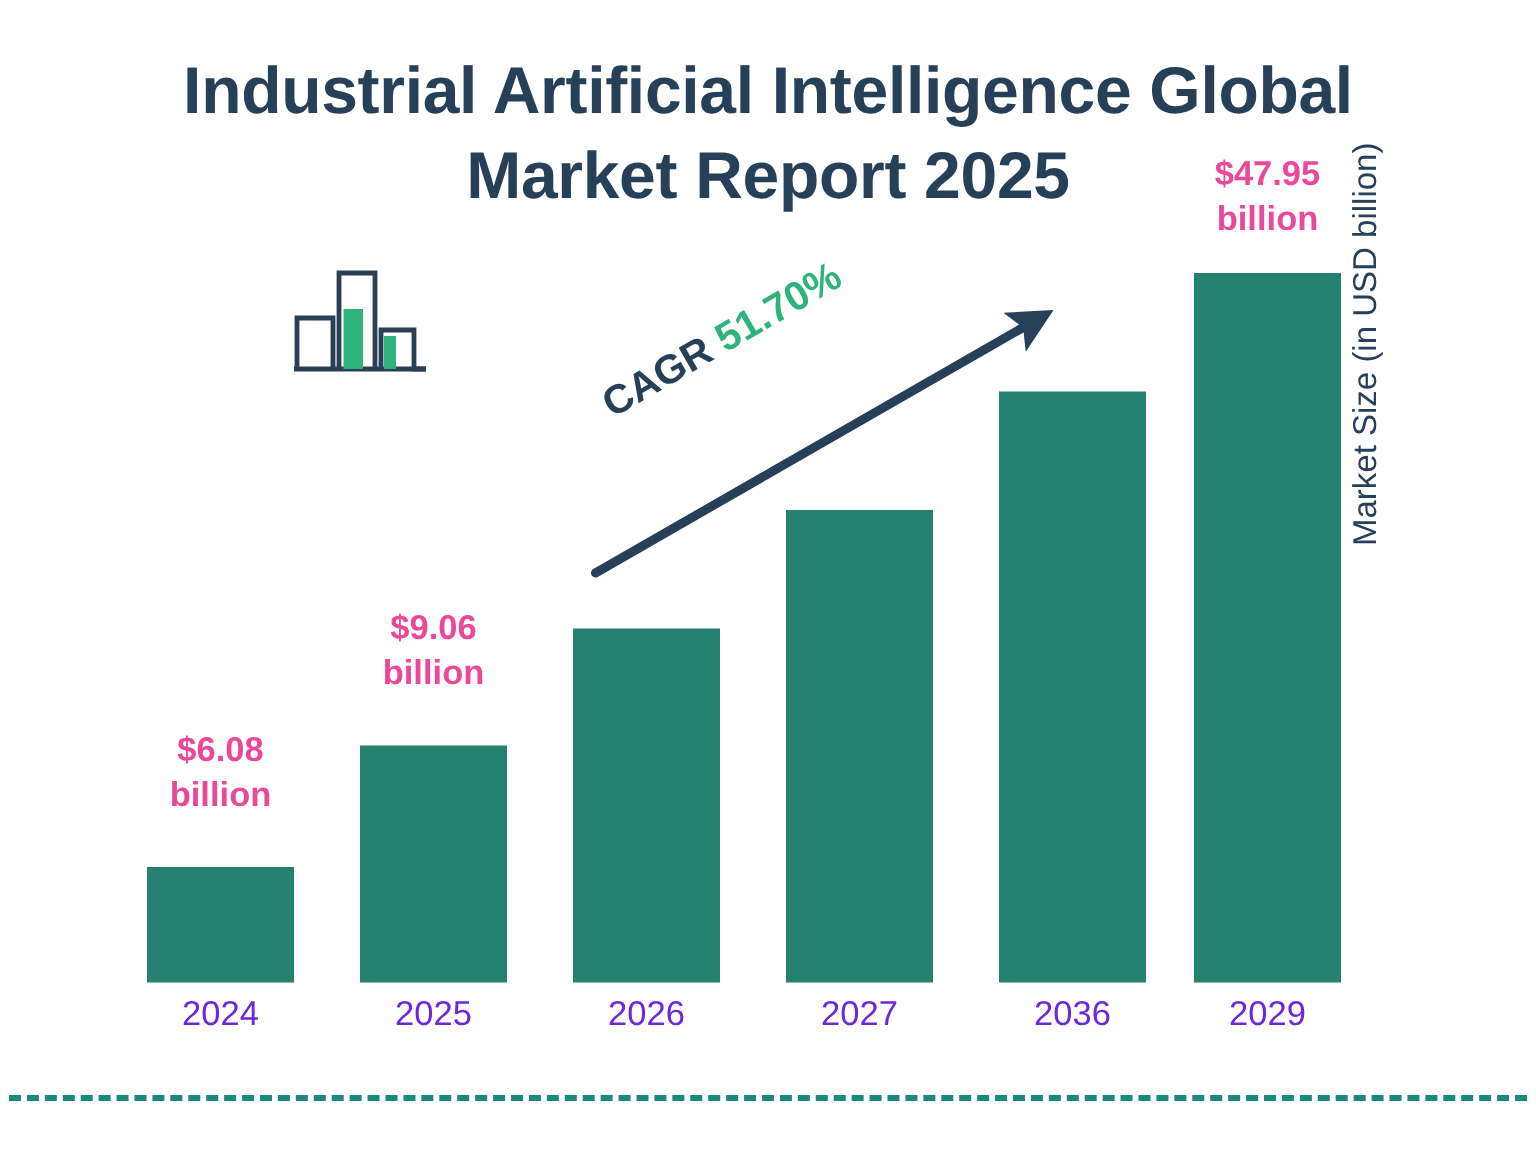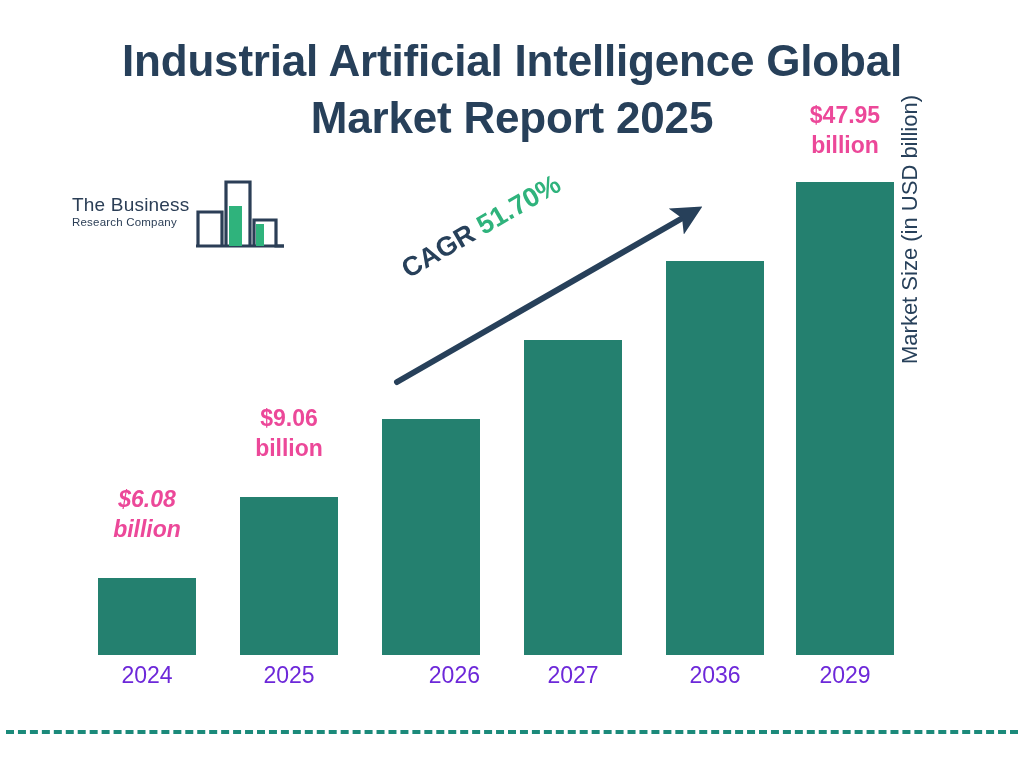--- a/index.html
+++ b/index.html
@@ -137,24 +137,20 @@
   }
 </style>
 </head>
 <body>
 
 <div id="canvas">
 
   <div id="chart-title">Industrial Artificial Intelligence Global Market Report 2025</div>
 
   <div id="logo">
-    <div id="logo-text">
-      <div class="logo-line1">The Business</div>
-      <div class="logo-line2">Research Company</div>
-    </div>
     <div id="logo-mark">
       <svg width="88" height="78" viewBox="0 0 88 78" aria-hidden="true">
 
         <path d="M2 70 L2 36 L26 36 L26 70" fill="none" stroke="#2b3e56" stroke-width="3.2"></path>
         <path d="M30 70 L30 6 L54 6 L54 70" fill="none" stroke="#2b3e56" stroke-width="3.2"></path>
         <path d="M58 70 L58 44 L80 44 L80 70 L88 70" fill="none" stroke="#2b3e56" stroke-width="3.2"></path>
         <path d="M0 70 L88 70" fill="none" stroke="#2b3e56" stroke-width="3.2"></path>
 
         <rect x="33" y="30" width="13" height="40" fill="#2fb37c"></rect>
         <rect x="60" y="48" width="8" height="22" fill="#2fb37c"></rect>
@@ -164,36 +160,36 @@
 
   <div id="plot">
 
     <div class="bar" style="left: 98px; width: 98px; top: 578px; height: 77px; background: rgb(36, 128, 111);"></div>
     <div class="bar" style="left: 240px; width: 98px; top: 497px; height: 158px; background: rgb(36, 128, 111);"></div>
     <div class="bar" style="left: 382px; width: 98px; top: 419px; height: 236px; background: rgb(36, 128, 111);"></div>
     <div class="bar" style="left: 524px; width: 98px; top: 340px; height: 315px; background: rgb(36, 128, 111);"></div>
     <div class="bar" style="left: 666px; width: 98px; top: 261px; height: 394px; background: rgb(36, 128, 111);"></div>
     <div class="bar" style="left: 796px; width: 98px; top: 182px; height: 473px; background: rgb(36, 128, 111);"></div>
 
-    <div class="bar-value-label" style="left: 70px; top: 484px; width: 154px; font-style: italic;">
+    <div class="bar-value-label" style="left: 70px; top: 484px; width: 154px;">
       <div>$6.08</div>
       <div>billion</div>
     </div>
     <div class="bar-value-label" style="left: 212px; top: 403px; width: 154px;">
       <div>$9.06</div>
       <div>billion</div>
     </div>
     <div class="bar-value-label" style="left: 768px; top: 100px; width: 154px;">
       <div>$47.95</div>
       <div>billion</div>
     </div>
 
     <div class="x-tick-label" style="left: 98px; width: 98px; top: 662px;">2024</div>
     <div class="x-tick-label" style="left: 240px; width: 98px; top: 662px;">2025</div>
-    <div class="x-tick-label" style="left: 382px; width: 98px; top: 662px; text-align: right;">2026</div>
+    <div class="x-tick-label" style="left: 382px; width: 98px; top: 662px;">2026</div>
     <div class="x-tick-label" style="left: 524px; width: 98px; top: 662px;">2027</div>
     <div class="x-tick-label" style="left: 666px; width: 98px; top: 662px;">2036</div>
     <div class="x-tick-label" style="left: 796px; width: 98px; top: 662px;">2029</div>
 
     <svg id="growth-arrow" width="1024" height="768" style="position:absolute; left:0; top:0; pointer-events:none;">
       <defs>
         <marker id="arrowhead" markerWidth="5" markerHeight="5" refX="3.2" refY="2.5" orient="auto" markerUnits="strokeWidth">
           <path d="M0,0 L5,2.5 L0,5 L1.1,2.5 Z" fill="#27405a"></path>
         </marker>
       </defs>

